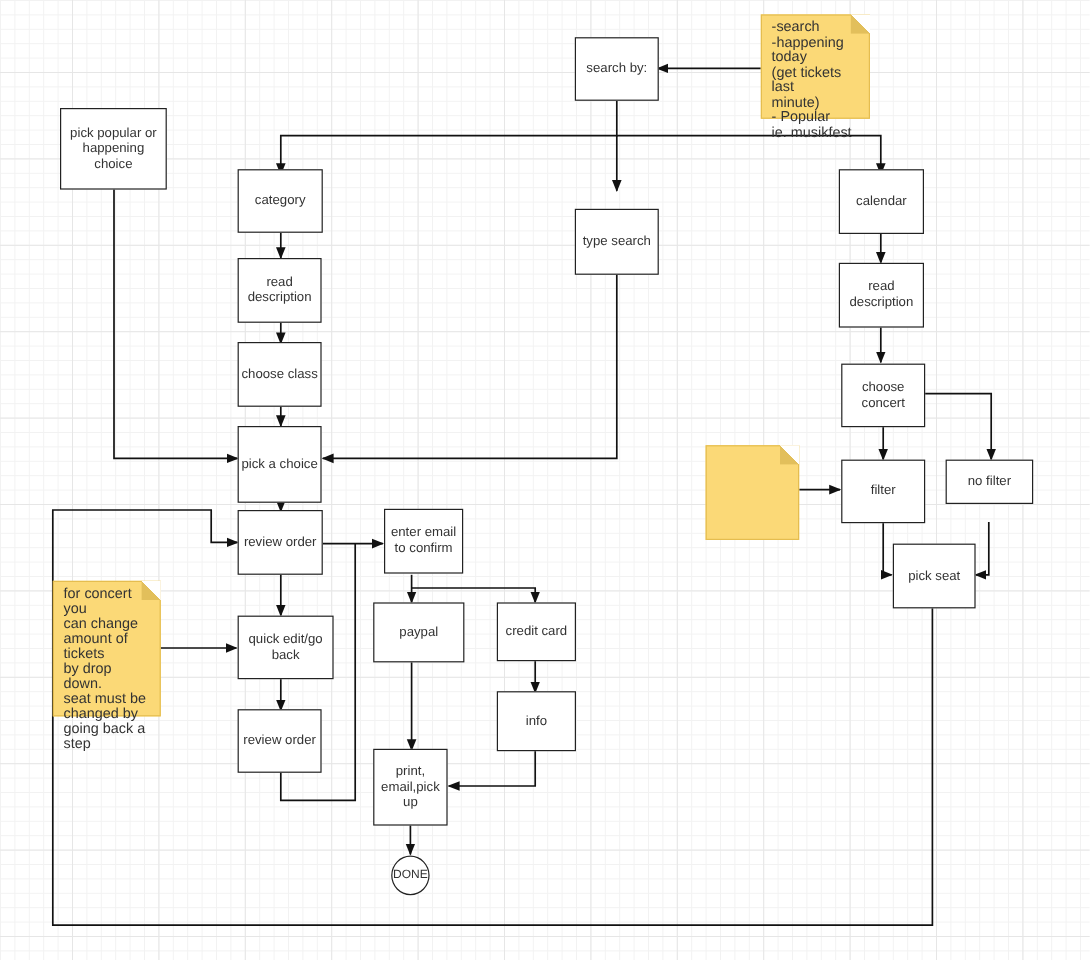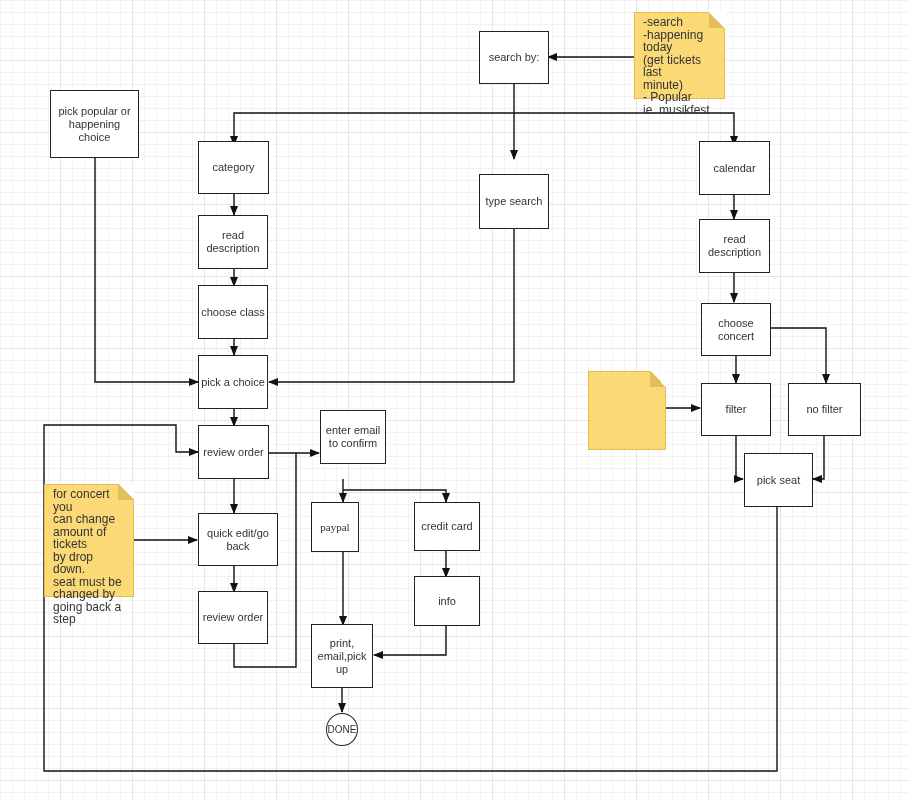--- a/index.html
+++ b/index.html
@@ -88,36 +88,36 @@
   </div>
 <div class="node" style="left:699px;top:141px;width:71px;height:54px;">
     <span>calendar</span>
   </div>
 <div class="node" style="left:198px;top:215px;width:70px;height:54px;">
     <span>read description</span>
   </div>
 <div class="node" style="left:198px;top:285px;width:70px;height:54px;">
     <span>choose class</span>
   </div>
-<div class="node" style="left:198px;top:355px;width:70px;height:54px;">
+<div class="node" style="left:198px;top:355px;width:70px;height:64px;">
     <span>pick a choice</span>
   </div>
 <div class="node" style="left:198px;top:425px;width:71px;height:54px;">
     <span>review order</span>
   </div>
 <div class="node" style="left:198px;top:513px;width:80px;height:53px;">
     <span>quick edit/go back</span>
   </div>
 <div class="node" style="left:198px;top:591px;width:70px;height:53px;">
     <span>review order</span>
   </div>
-<div class="node" style="left:320px;top:410px;width:66px;height:54px;">
+<div class="node" style="left:320px;top:424px;width:66px;height:54px;">
     <span>enter email to confirm</span>
   </div>
-<div class="node" style="left:311px;top:502px;width:48px;height:50px;font-family:Liberation Serif, serif;">
+<div class="node" style="left:311px;top:502px;width:76px;height:50px;">
     <span>paypal</span>
   </div>
 <div class="node" style="left:414px;top:502px;width:66px;height:49px;">
     <span>credit card</span>
   </div>
 <div class="node" style="left:414px;top:576px;width:66px;height:50px;">
     <span>info</span>
   </div>
 <div class="node" style="left:311px;top:624px;width:62px;height:64px;">
     <span>print, email,pick up</span>
@@ -127,21 +127,21 @@
   </div>
 <div class="node" style="left:699px;top:219px;width:71px;height:54px;">
     <span>read description</span>
   </div>
 <div class="node" style="left:701px;top:303px;width:70px;height:53px;">
     <span>choose concert</span>
   </div>
 <div class="node" style="left:701px;top:383px;width:70px;height:53px;text-align:right;">
     <span>filter</span>
   </div>
-<div class="node" style="left:788px;top:383px;width:73px;height:53px;">
+<div class="node" style="left:788px;top:383px;width:73px;height:37px;">
     <span>no filter</span>
   </div>
 <div class="node" style="left:744px;top:453px;width:69px;height:54px;">
     <span>pick seat</span>
   </div>
 
 <div class="note" style="left:634px;top:12px;width:91px;height:87px;"><div class="fold"></div><span>-search
 -happening today
 (get tickets last
 minute)

